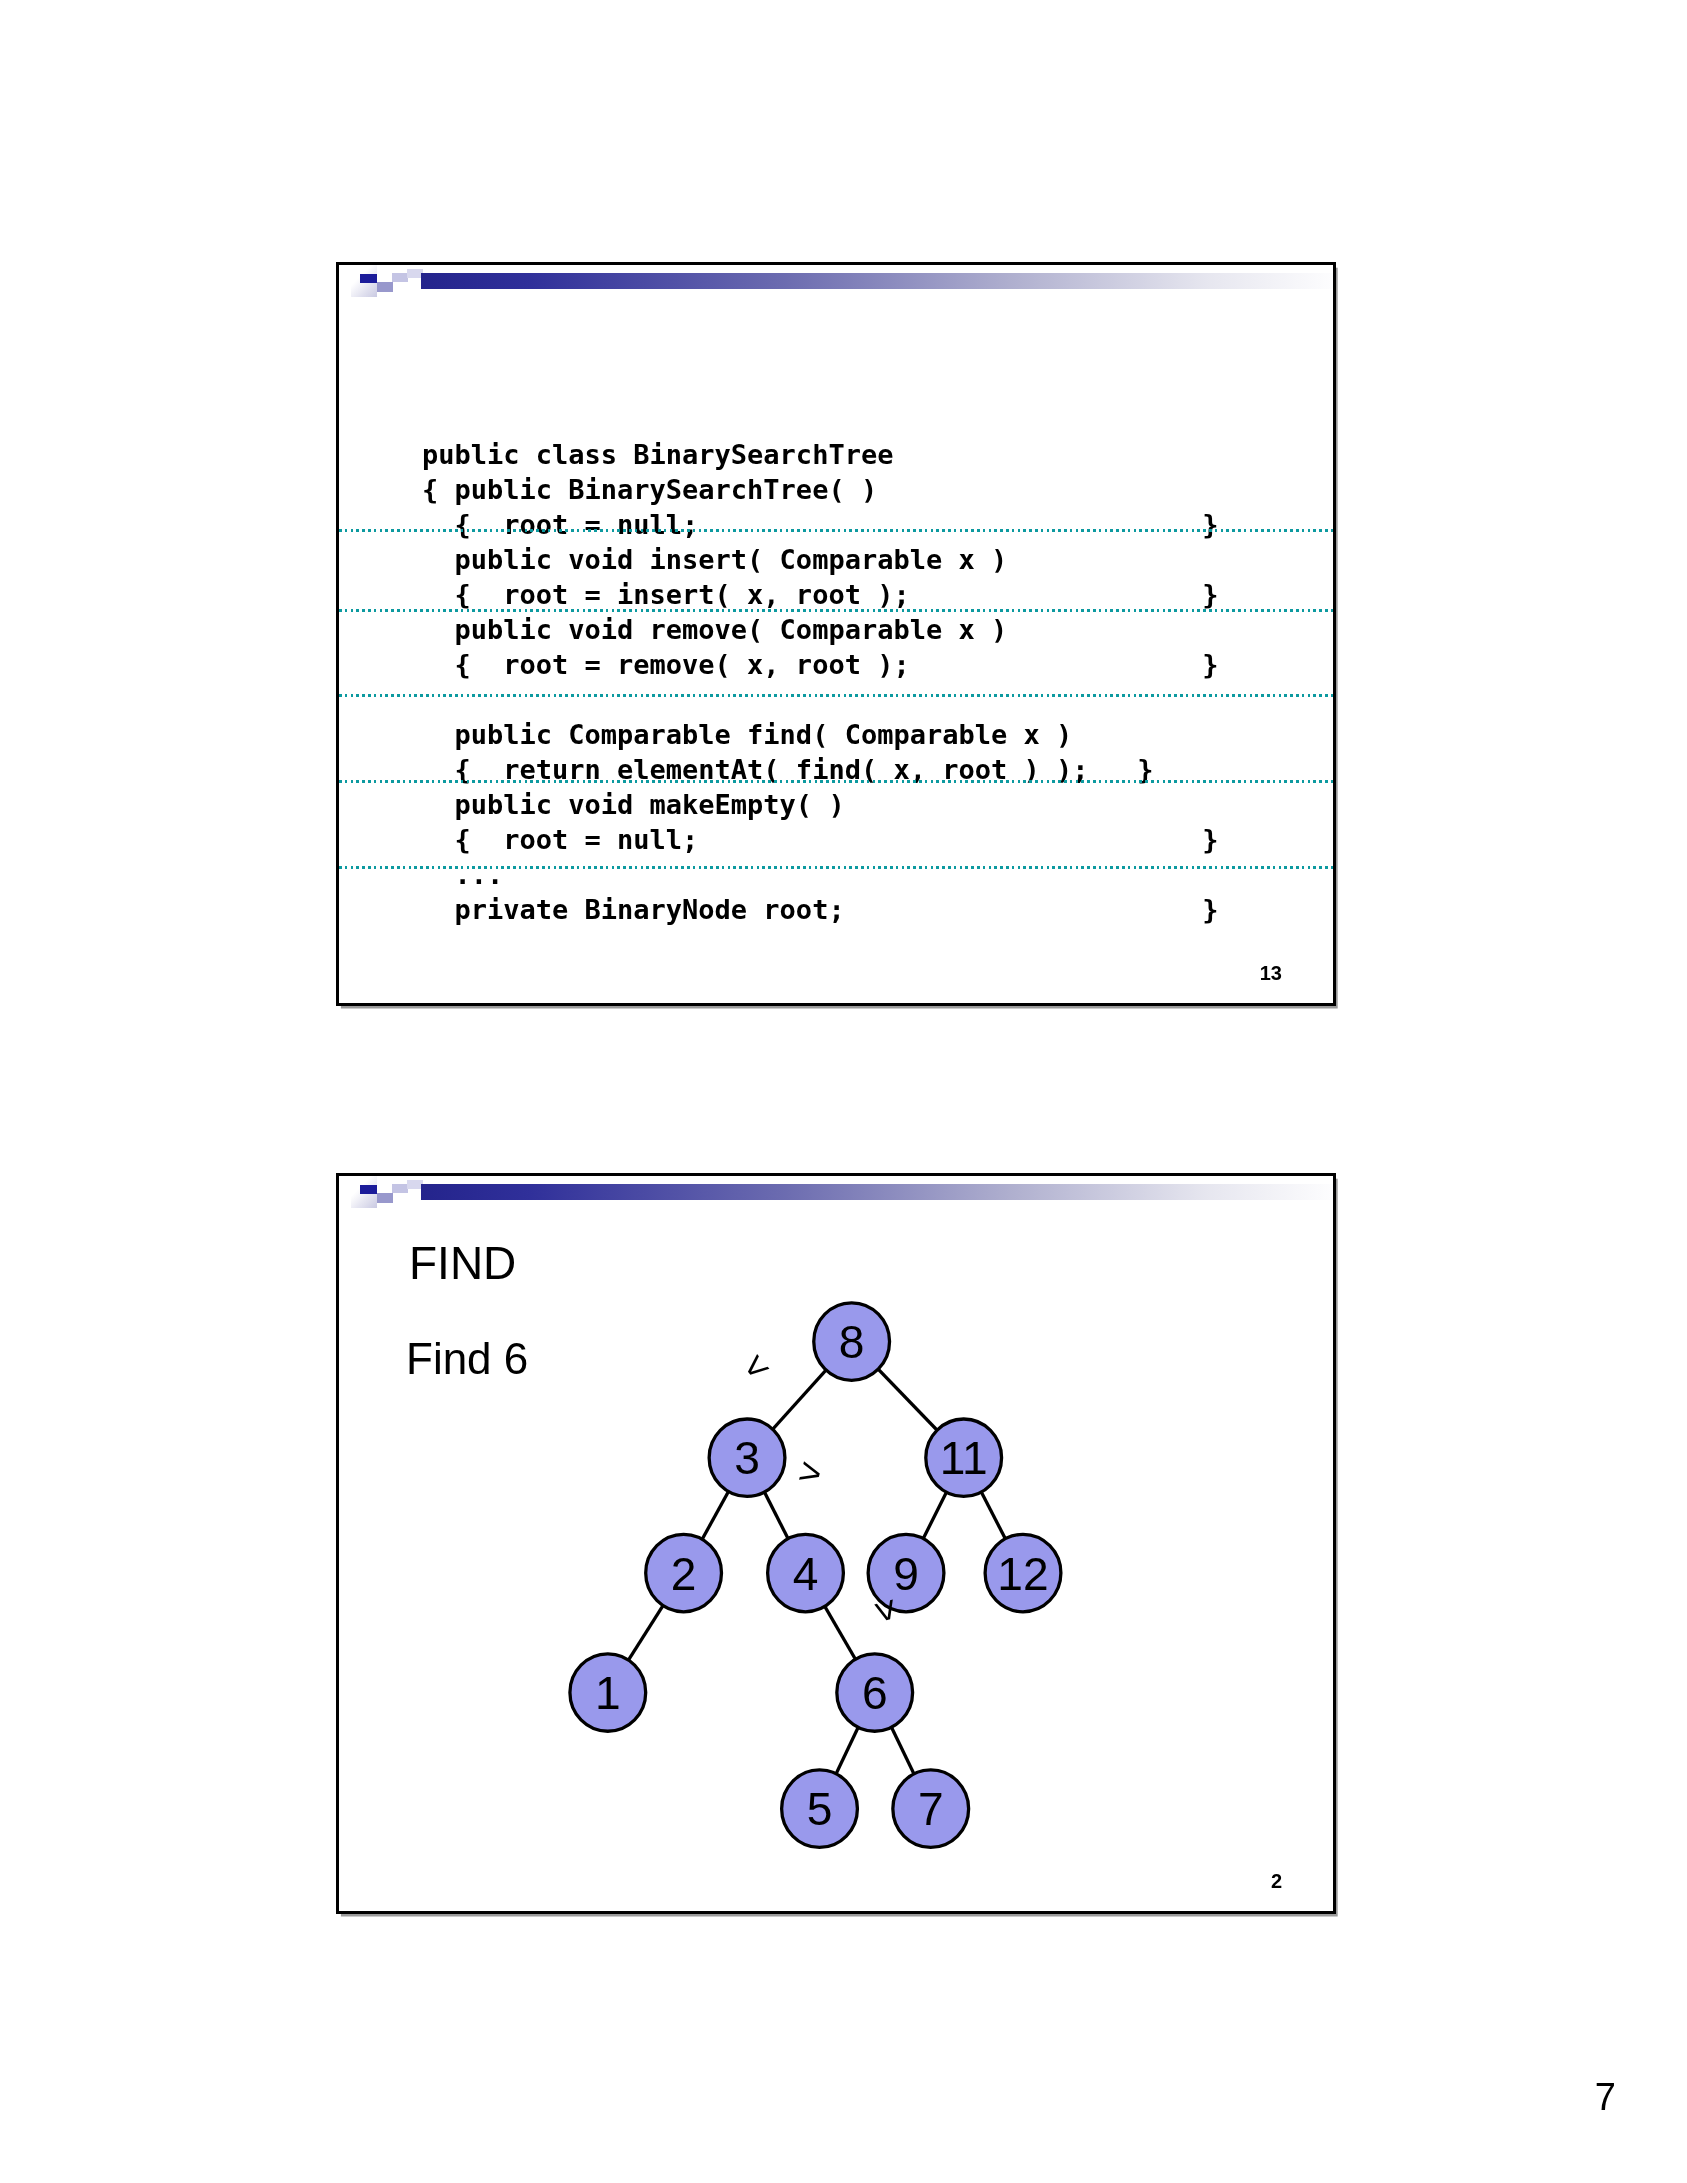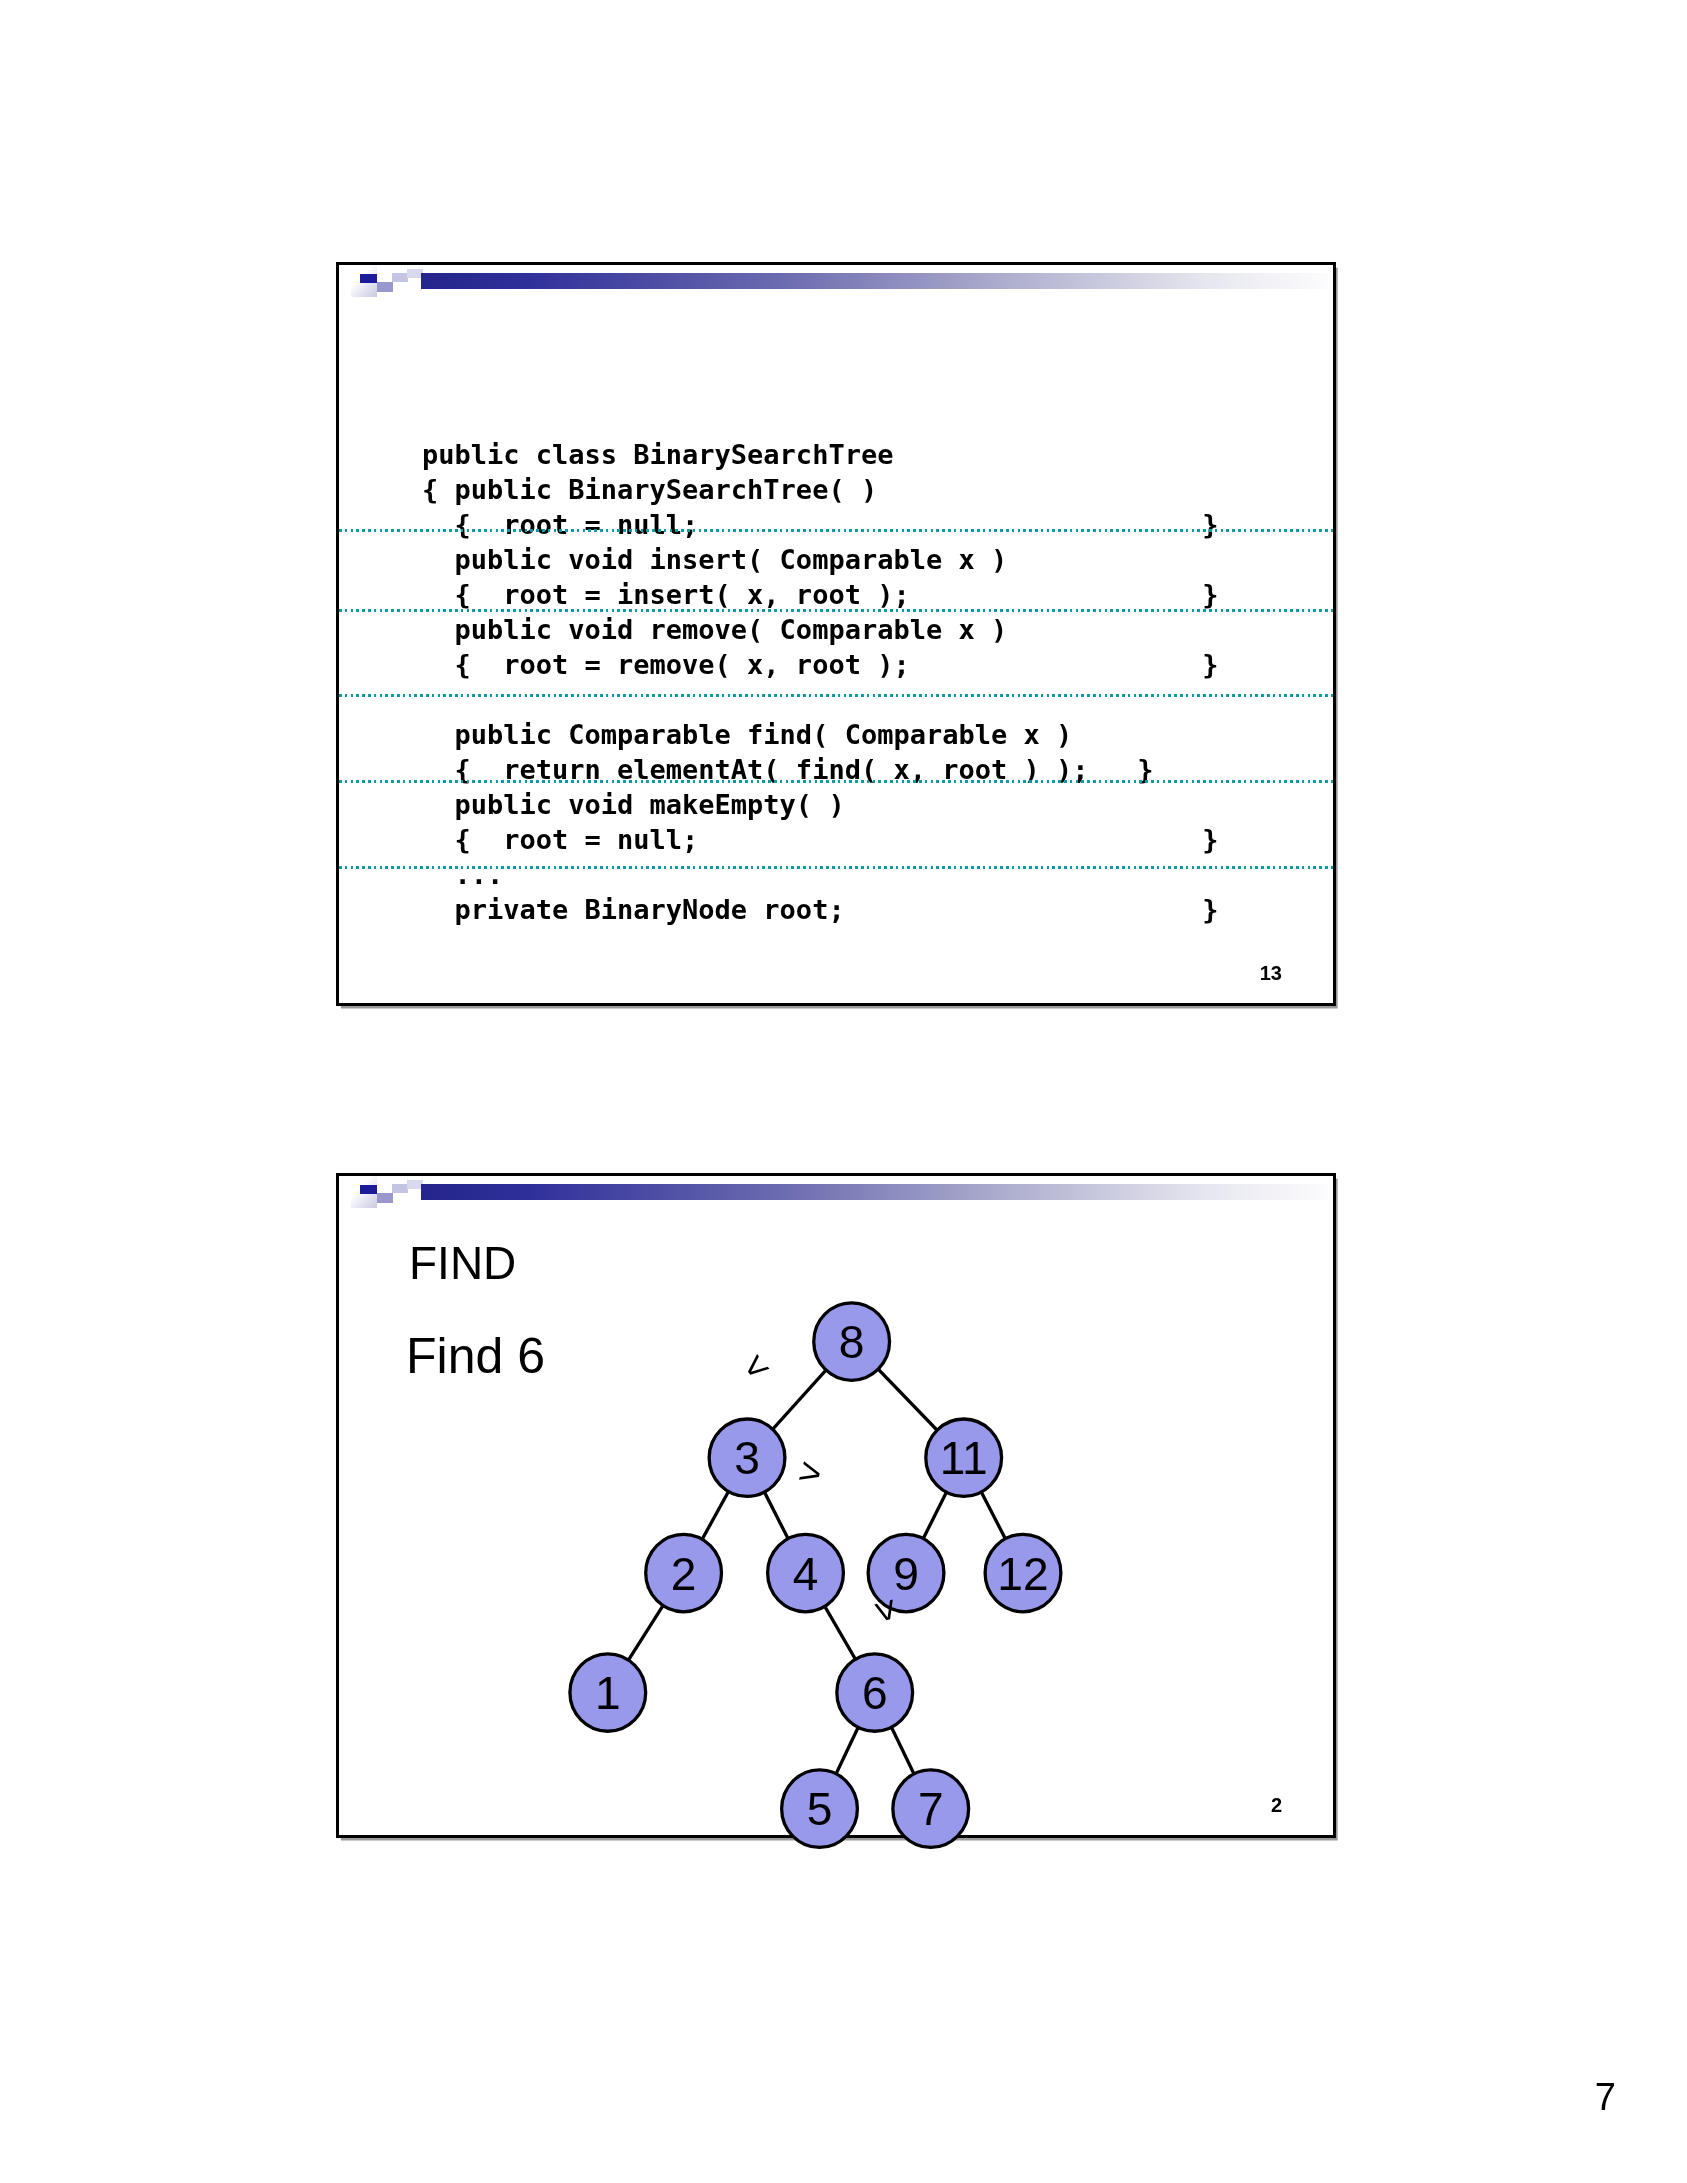--- a/index.html
+++ b/index.html
@@ -6,35 +6,35 @@
   body{
     width:1687px;height:2183px;position:relative;background:#ffffff;
     font-family:"Liberation Sans",sans-serif;color:#000;
   }
   .slide{
     position:absolute;left:336px;width:1000px;background:#fff;
     border:3.3px solid #000;box-sizing:border-box;
     box-shadow:3.3px 4.1px 0 -1.6px #9a9a9a;
   }
   #slide1{top:262px;height:744px;}
-  #slide2{top:1173px;height:665px;}
+  #slide2{top:1173px;height:741px;}
 
   
   .deco{position:absolute;}
   .deco-white{left:11.5px;top:0;width:26px;height:32px;
     background:linear-gradient(135deg,#ffffff 35%,#c9c9e2 100%);}
   .deco-navy{left:21.4px;top:9px;width:16.5px;height:9px;background:#1c1c9a;}
   .deco-med{left:38px;top:17.3px;width:15.7px;height:10px;background:#9898cc;}
   .deco-light{left:53px;top:8.2px;width:15.7px;height:9px;background:#c4c4e4;}
   .deco-lighter{left:68px;top:4.1px;width:15.7px;height:9px;background:#d8d8ee;}
   .deco-bar{left:82px;top:8.2px;right:0;height:15.7px;
     background:linear-gradient(90deg,var(--bar-navy) 0%,#30309a 12%,#6c6cb0 40%,#b0b0cf 65%,#e6e6ef 86%,#fdfdfe 100%);}
 
   .slide-title{position:absolute;left:70px;top:64px;font-size:46px;line-height:1;}
-  .subtitle{position:absolute;left:67px;top:155px;font-size:50px;line-height:1;}
+  .subtitle{position:absolute;left:67px;top:161px;font-size:44px;line-height:1;}
 
   .code{
     position:absolute;left:72px;top:161px;margin:11px;
     font-family:"DejaVu Sans Mono",monospace;font-weight:bold;
     font-size:27px;line-height:35px;white-space:pre;
   }
   .dotline{
     position:absolute;left:0;right:0;height:2.5px;
     background-image:repeating-linear-gradient(90deg,var(--dotted) 0 2.5px,transparent 2.5px 5.8px);
   }

